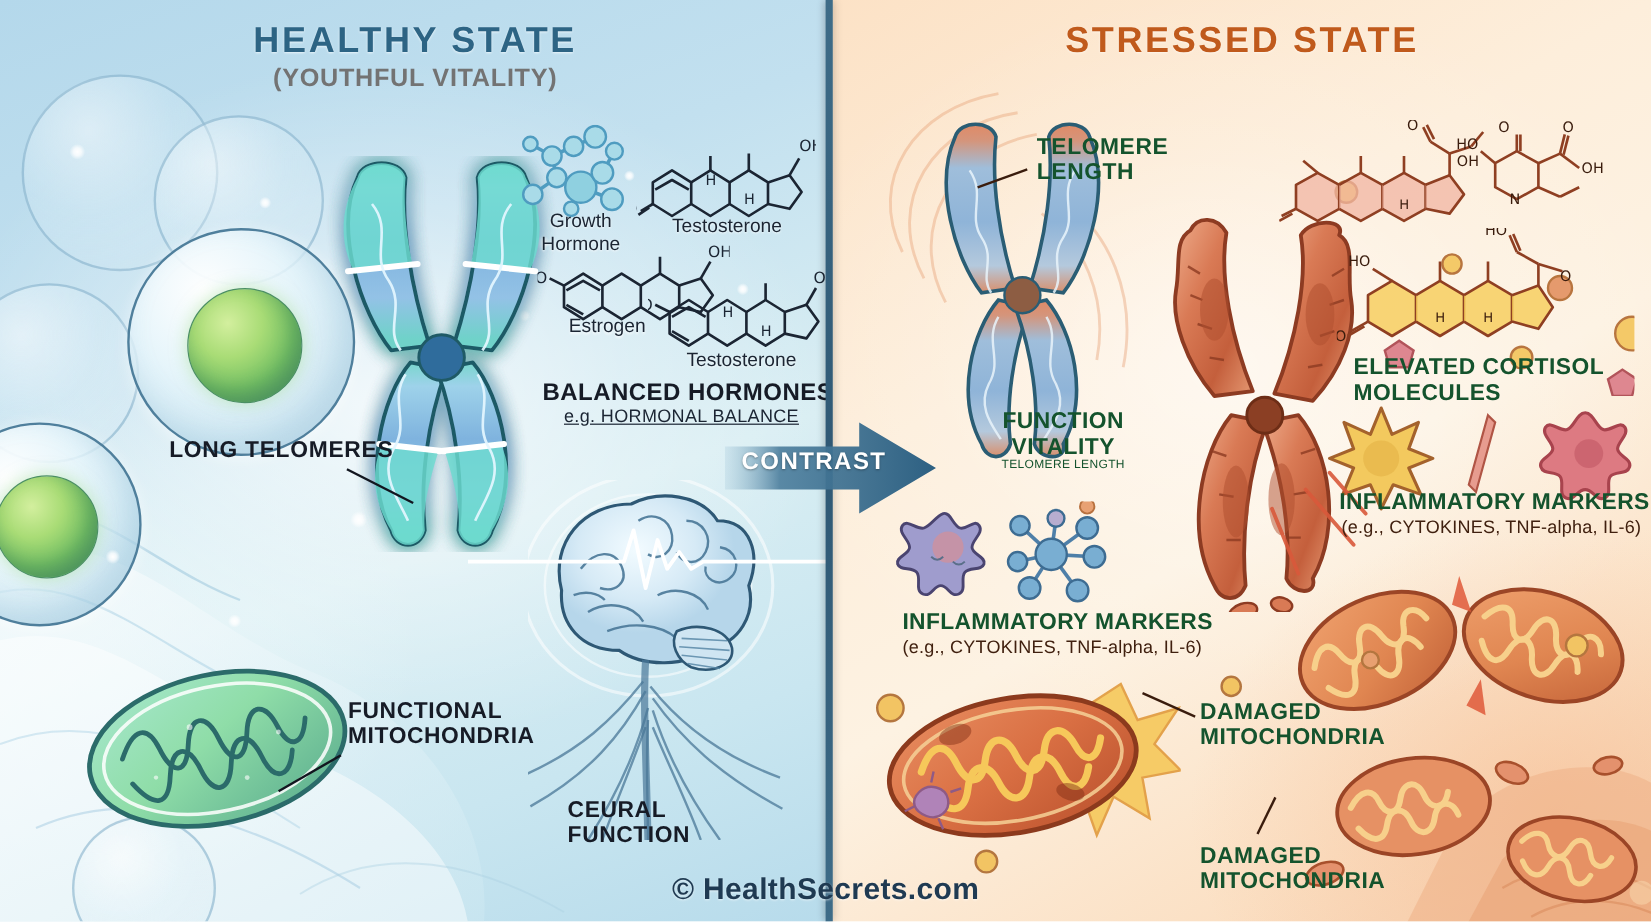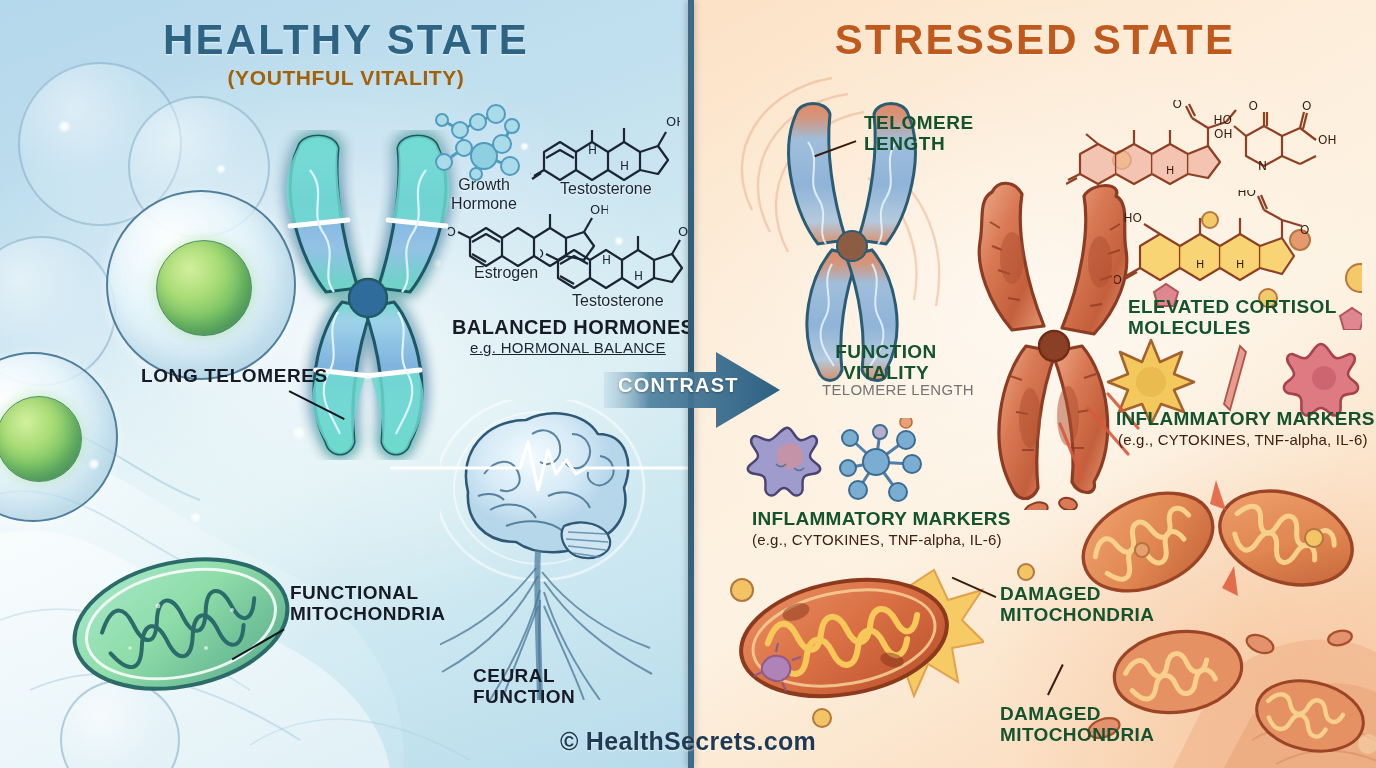--- a/index.html
+++ b/index.html
@@ -36,30 +36,30 @@
     position: absolute; left: 688px; top: 0;
     width: 6px; height: 768px;
     background: linear-gradient(180deg, #3e6c88 0%, #2f5874 50%, #3e6c88 100%);
     box-shadow: -2px 0 6px rgba(0,0,0,0.16), 2px 0 7px rgba(0,0,0,0.14);
     z-index: 40;
   }
 
   
   .title-block { position: absolute; text-align: center; z-index: 30; }
   .title-main {
-    font-size: 42px; font-weight: bold; letter-spacing: 2.2px;
+    font-size: 30px; font-weight: bold; letter-spacing: 2.2px;
     line-height: 1.05;
   }
   .title-sub {
     font-size: 21px; font-weight: bold; letter-spacing: 0.6px;
     margin-top: 4px;
   }
   #title-left { left: 86px; top: 18px; width: 520px; }
   #title-left .title-main { color: #2d6484; text-shadow: 0 1px 2px rgba(255,255,255,0.7); }
-  #title-left .title-sub  { color: #a16207; }
+  #title-left .title-sub  { color: #737373; }
   #title-right { left: 757px; top: 18px; width: 556px; }
   #title-right .title-main { color: #c05a1c; text-shadow: 0 1px 2px rgba(255,255,255,0.55); }
   #title-right .title-sub  { color: #a34c1c; }
 
   
   .label { position: absolute; z-index: 28; line-height: 1.12; }
   .lbl-dark  { color: #161b26; font-weight: bold; }
   .lbl-brown { color: #14532d; font-weight: bold; }
 
   
@@ -739,21 +739,21 @@
   <div class="label lbl-brown" style="left:864px;top:112px;font-size:19px;letter-spacing:0.5px;z-index:32;">
     <span>TELOMERE</span><br>
     <span>LENGTH</span>
   </div>
   <div class="leader leader-brown" style="left:856px;top:140px;width:44px;transform:rotate(160deg);z-index:32;"></div>
 
   <div class="label lbl-brown" style="left:800px;top:341px;font-size:19px;letter-spacing:0.4px;text-align:center;width:172px;z-index:32;">
     <span>FUNCTION</span><br>
     <span>VITALITY</span>
   </div>
-  <div class="label" style="left:798px;top:382px;width:176px;text-align:right;font-size:15px;color:#737373;letter-spacing:0.3px;z-index:32;">TELOMERE LENGTH</div>
+  <div class="label" style="left:798px;top:382px;width:176px;text-align:center;font-size:10px;color:#14532d;letter-spacing:0.3px;z-index:32;">TELOMERE LENGTH</div>
 
   <div class="label lbl-brown" style="left:1128px;top:296px;font-size:19px;letter-spacing:0.4px;z-index:32;">
     <span>ELEVATED CORTISOL</span><br>
     <span>MOLECULES</span>
   </div>
 
   <div class="label lbl-brown" style="left:1116px;top:408px;font-size:19px;letter-spacing:0.3px;z-index:32;">INFLAMMATORY MARKERS</div>
   <div class="label" style="left:1118px;top:432px;font-size:15px;color:#40200f;letter-spacing:0.2px;z-index:32;">(e.g., CYTOKINES, TNF-alpha, IL-6)</div>
 
   <div class="label lbl-brown" style="left:752px;top:508px;font-size:19px;letter-spacing:0.3px;z-index:32;">INFLAMMATORY MARKERS</div>

